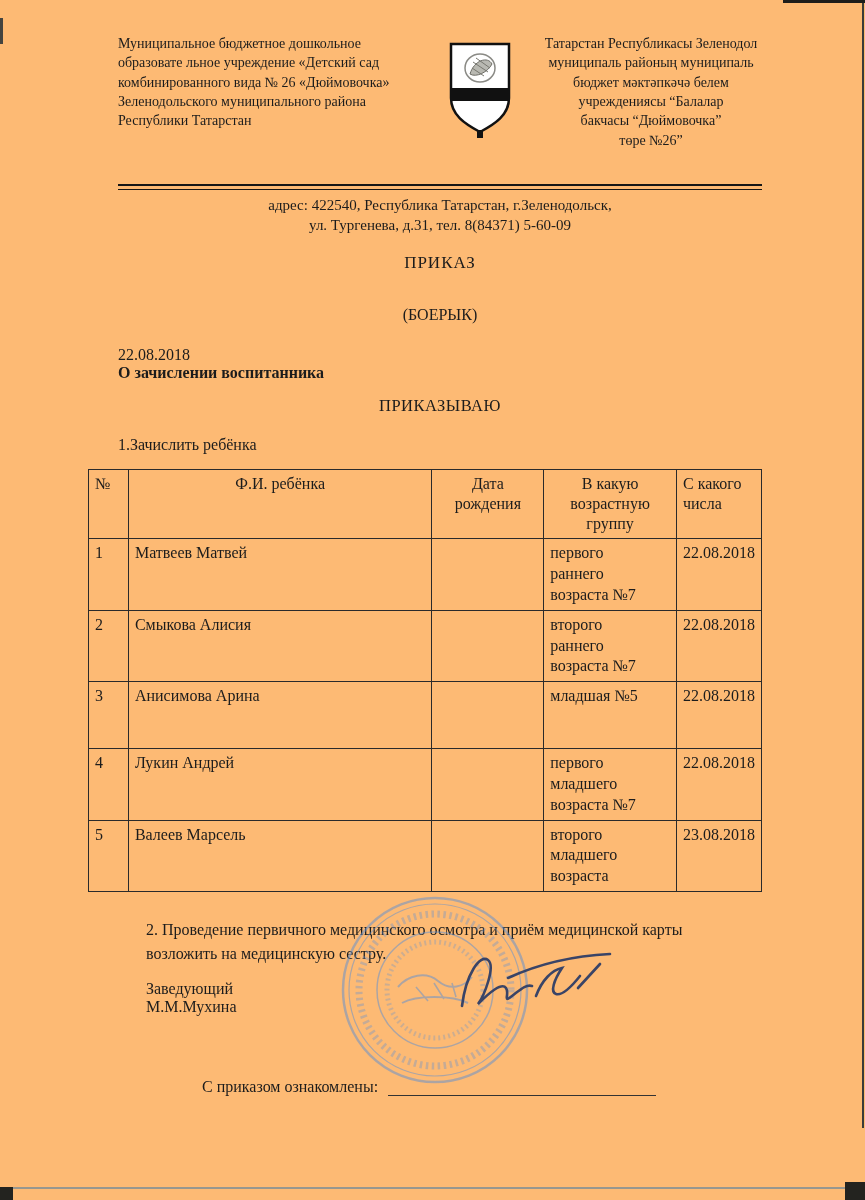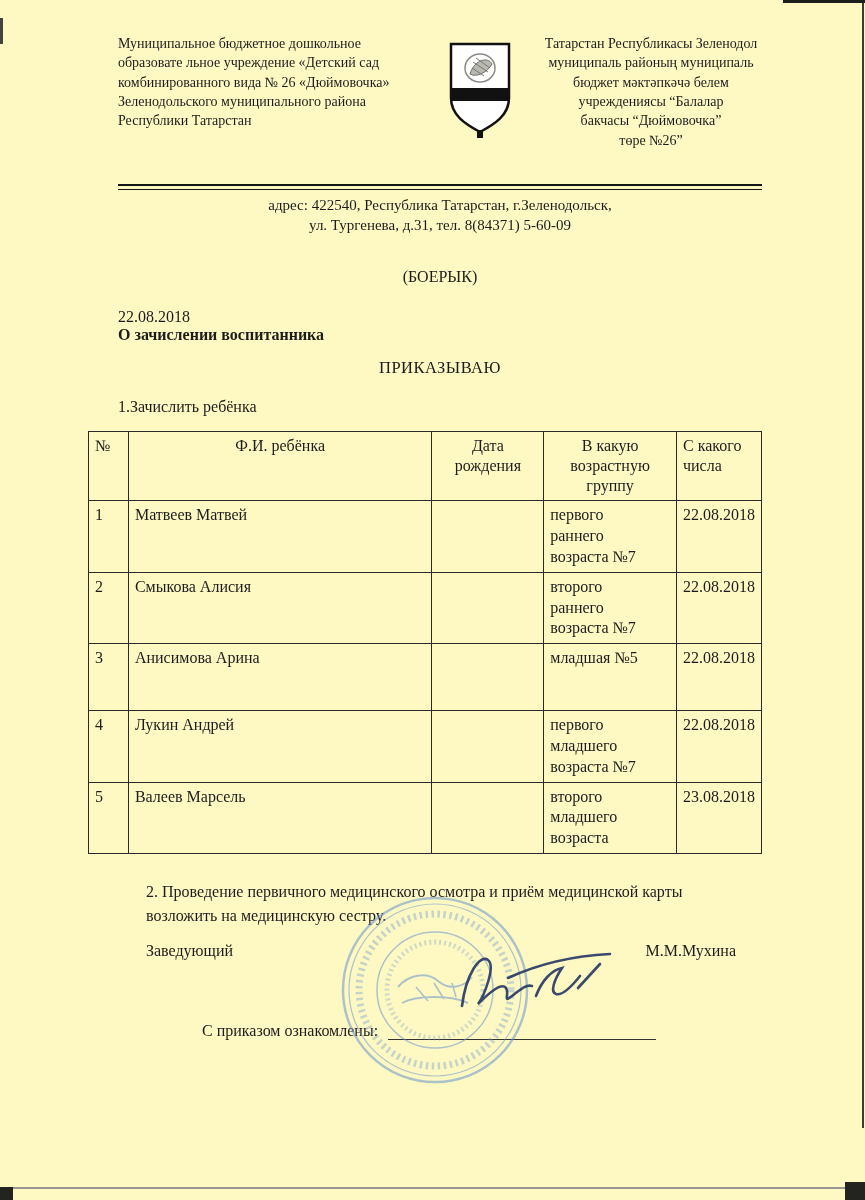--- a/index.html
+++ b/index.html
@@ -1,20 +1,20 @@
 <!DOCTYPE html>
 <html><head>
 <meta charset="utf-8">
 <style>
   html,body{margin:0;padding:0;background:#d8d8d4;}
   .page{
     position:relative;
     width:865px;height:1200px;
     margin:0 auto;
-    background:#fef9c3;
+    background:#fdba74;
     font-family:"Liberation Serif", serif;
     color:#1c1c1c;
     overflow:hidden;
   }
   .content{padding:34px 103px 0 118px;}
   .pre{white-space:pre-line;}
 
   
   .letterhead{display:flex;align-items:flex-start;}
   .org-left{width:302px;font-size:14px;line-height:1.38;text-align:left;}
@@ -53,21 +53,21 @@
   table.enroll td{height:58px;line-height:1.3;}
   col.c-num{width:40px;}
   col.c-name{width:305px;}
   col.c-dob{width:112px;}
   col.c-group{width:133px;}
   col.c-date{width:84px;}
   td.num{text-align:left;padding-left:10px;}
 
   .item-after{margin-top:26px;margin-left:28px;width:600px;font-size:16px;line-height:1.5;}
   .item3{margin-top:22px;}
-  .sign-row{margin-top:14px;margin-left:28px;width:590px;display:flex;justify-content:space-between;font-size:16px;}
+  .sign-row{margin-top:14px;margin-left:28px;width:590px;display:flex;justify-content:space-between;font-size:16px;flex-direction:column;}
   .ack-row{margin-top:62px;margin-left:84px;font-size:16px;display:flex;align-items:flex-end;}
   .ack-line{display:inline-block;width:268px;border-bottom:1.5px solid #333;height:14px;margin-left:10px;}
 
   
   .stamp{position:absolute;left:336px;top:891px;width:198px;height:198px;pointer-events:none;opacity:.85;}
   .signature{position:absolute;left:450px;top:944px;width:170px;height:80px;pointer-events:none;}
 
   
   .edge-right{position:absolute;right:1px;top:0;width:2px;height:1128px;background:#3b3b38;}
   .edge-top-right{position:absolute;right:0;top:0;width:82px;height:3px;background:#1d1d1b;}
@@ -106,20 +106,21 @@
 төре №26”</div>
     </div>
 
     <div class="double-rule"></div>
 
     <div class="address">
       <div>адрес: 422540, Республика Татарстан,   г.Зеленодольск,</div>
       <div>ул. Тургенева,  д.31, тел. 8(84371) 5-60-09</div>
     </div>
 
+    <div class="doc-title">ПРИКАЗ</div>
     <div class="doc-subtitle">(БОЕРЫК)</div>
     <div class="doc-date">22.08.2018</div>
     <div class="doc-subject">О зачислении воспитанника</div>
     <div class="directive">ПРИКАЗЫВАЮ</div>
     <div class="item1">1.Зачислить ребёнка</div>
 
     <table class="enroll">
       <colgroup>
         <col class="c-num">
           <col class="c-name">

